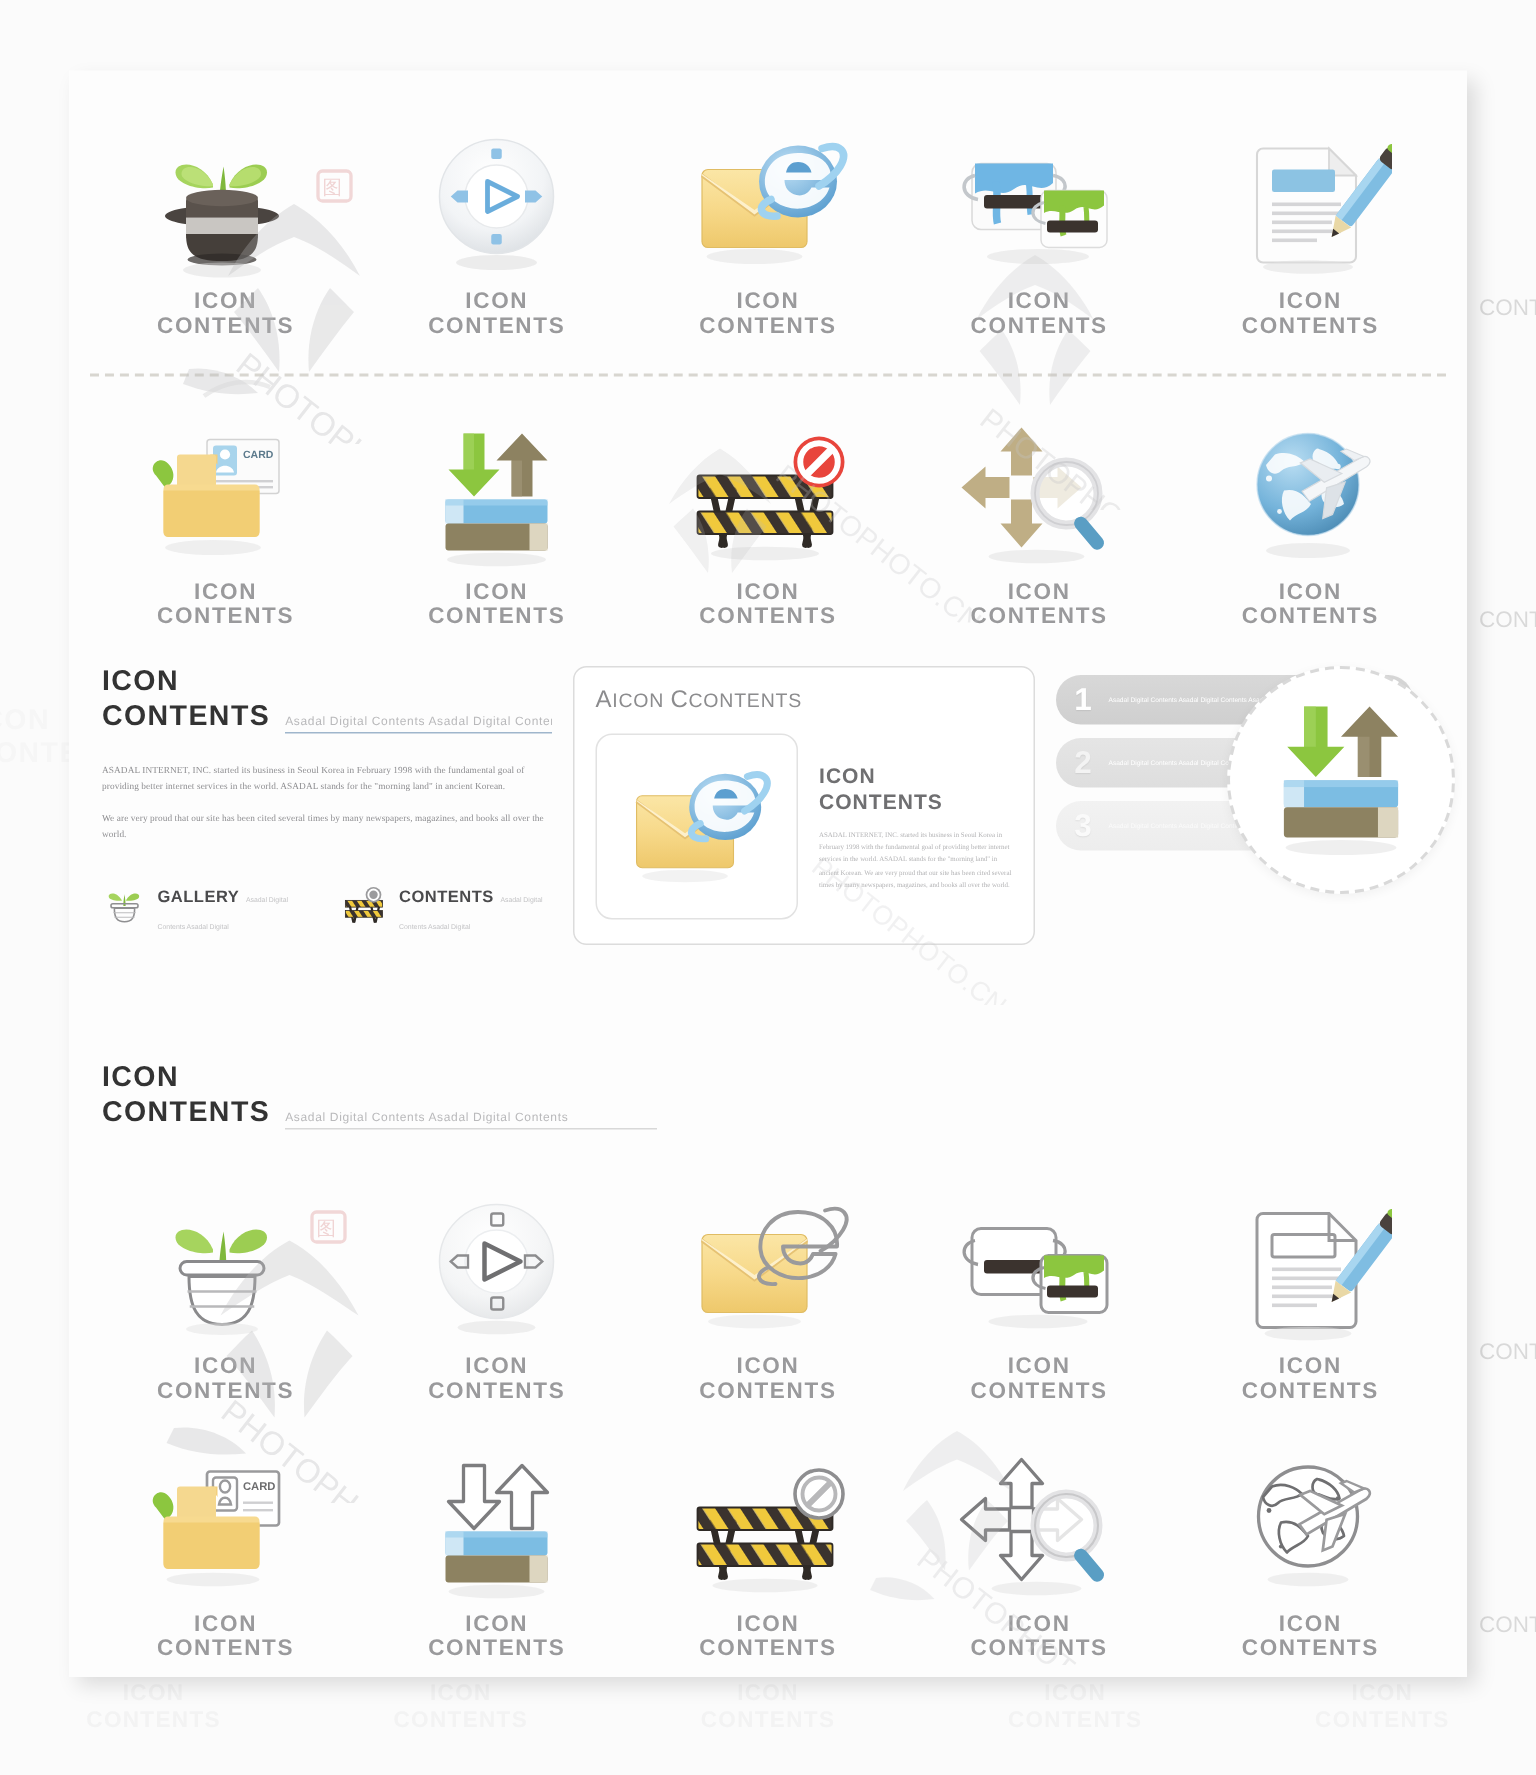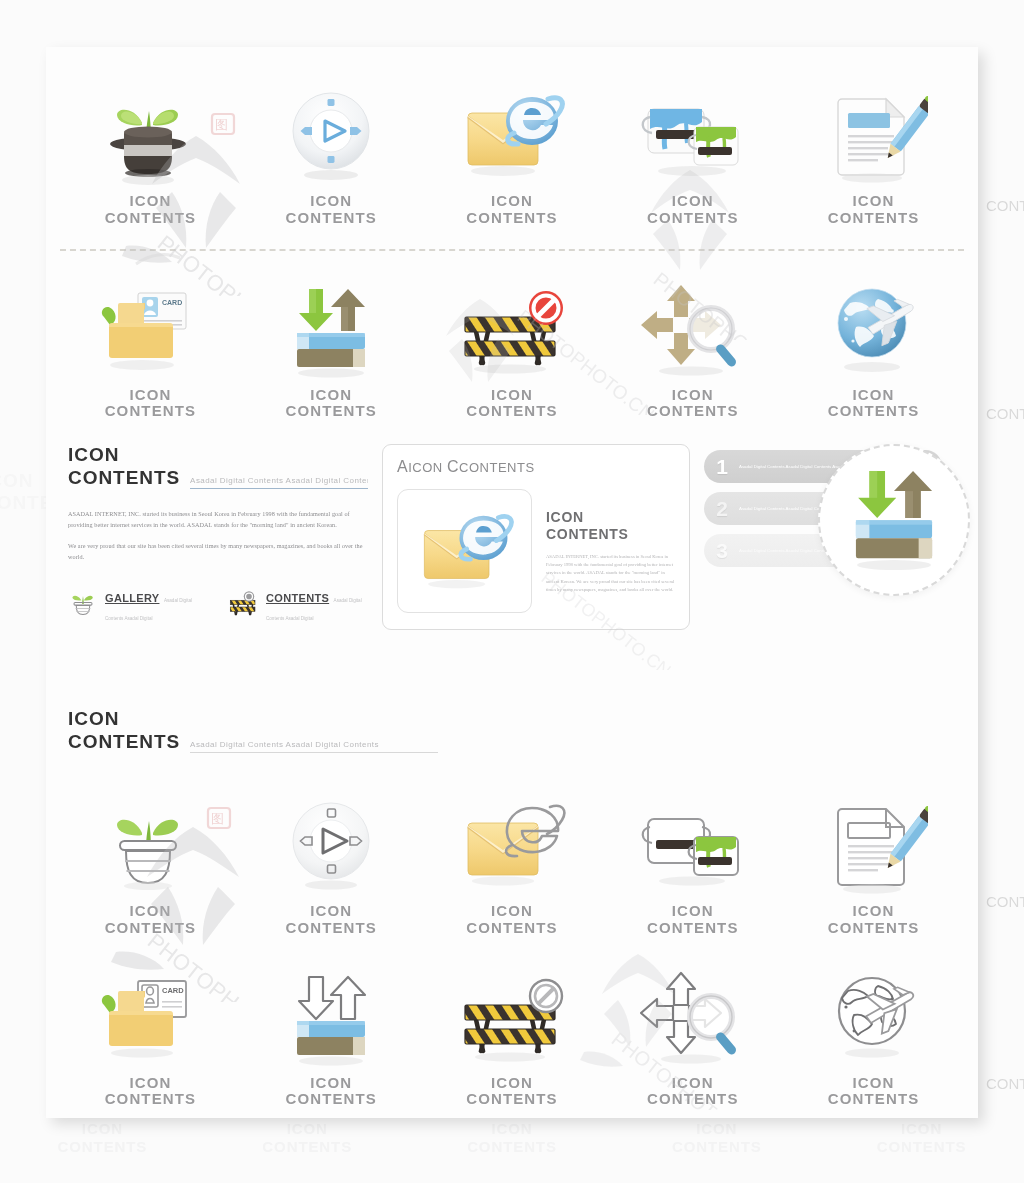--- a/index.html
+++ b/index.html
@@ -64,21 +64,21 @@
   .body-copy p {
     font-family: "Liberation Serif", serif;
     font-size: 6.2px; line-height: 1.75; color: #8d8d90;
     letter-spacing: .01em;
   }
   .body-copy p + p { margin-top: 10px; }
   .link-row { display: flex; gap: 18px; margin-top: 26px; }
   .linkbox { display: flex; align-items: center; gap: 7px; flex: 1; }
   .linkbox .ltxt { flex: 1; }
   .linkbox .ltitle {
-    font-size: 11px; font-weight: bold; color: #4a4a4c; letter-spacing: .03em; text-decoration: underline;
+    font-size: 11px; font-weight: bold; color: #4a4a4c; letter-spacing: .03em;
   }
   .linkbox .lrule { border-bottom: 1px solid #d9d9d9; margin-top: 3px; height: 6px; }
   .linkbox .lsub { font-size: 4.6px; color: #c3c3c5; line-height: 1.5; }
 
   .mid-card {
     width: 308px; border: 1px solid #dcdcdc; border-radius: 9px;
     background: #fff; padding: 13px 14px 16px 14px;
   }
   .card-title {
     font-size: 13px; color: #8c8c8e; letter-spacing: .04em; font-weight: normal;

